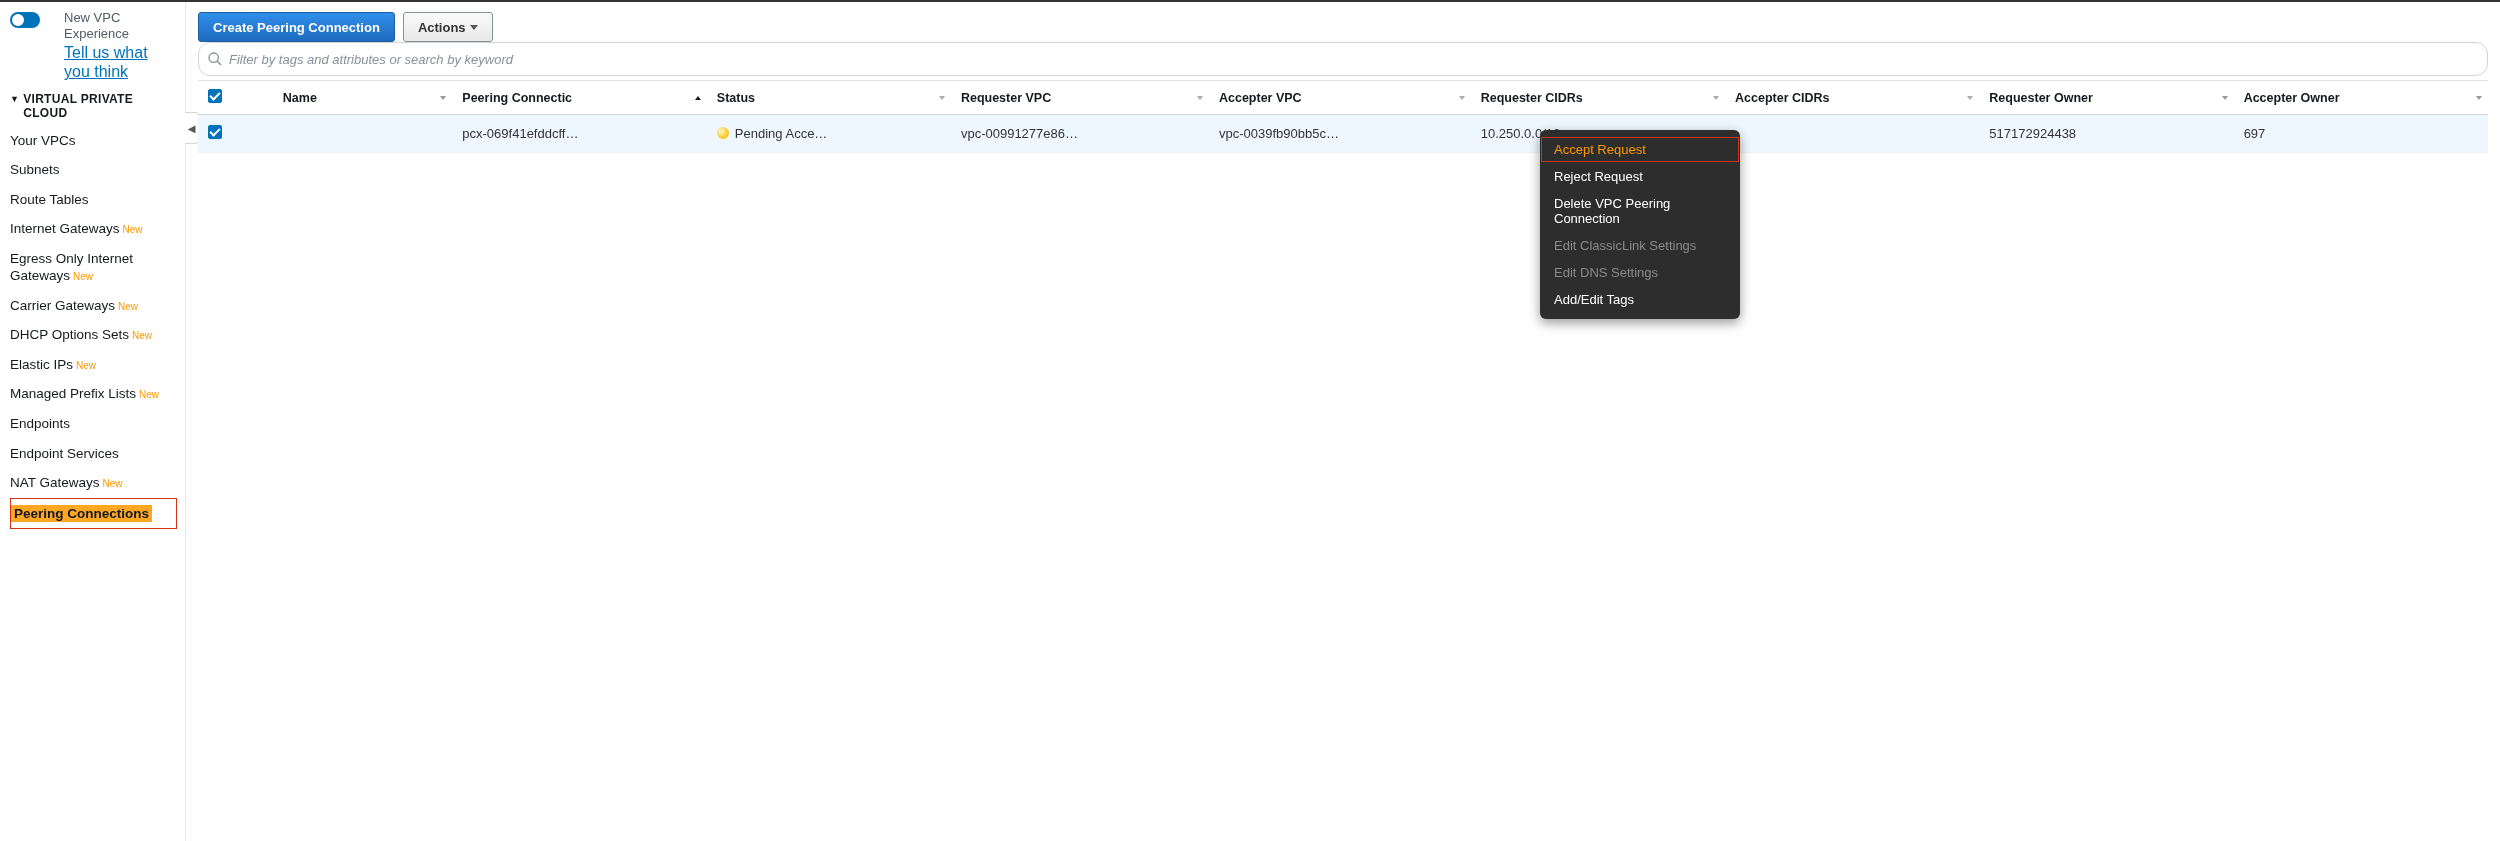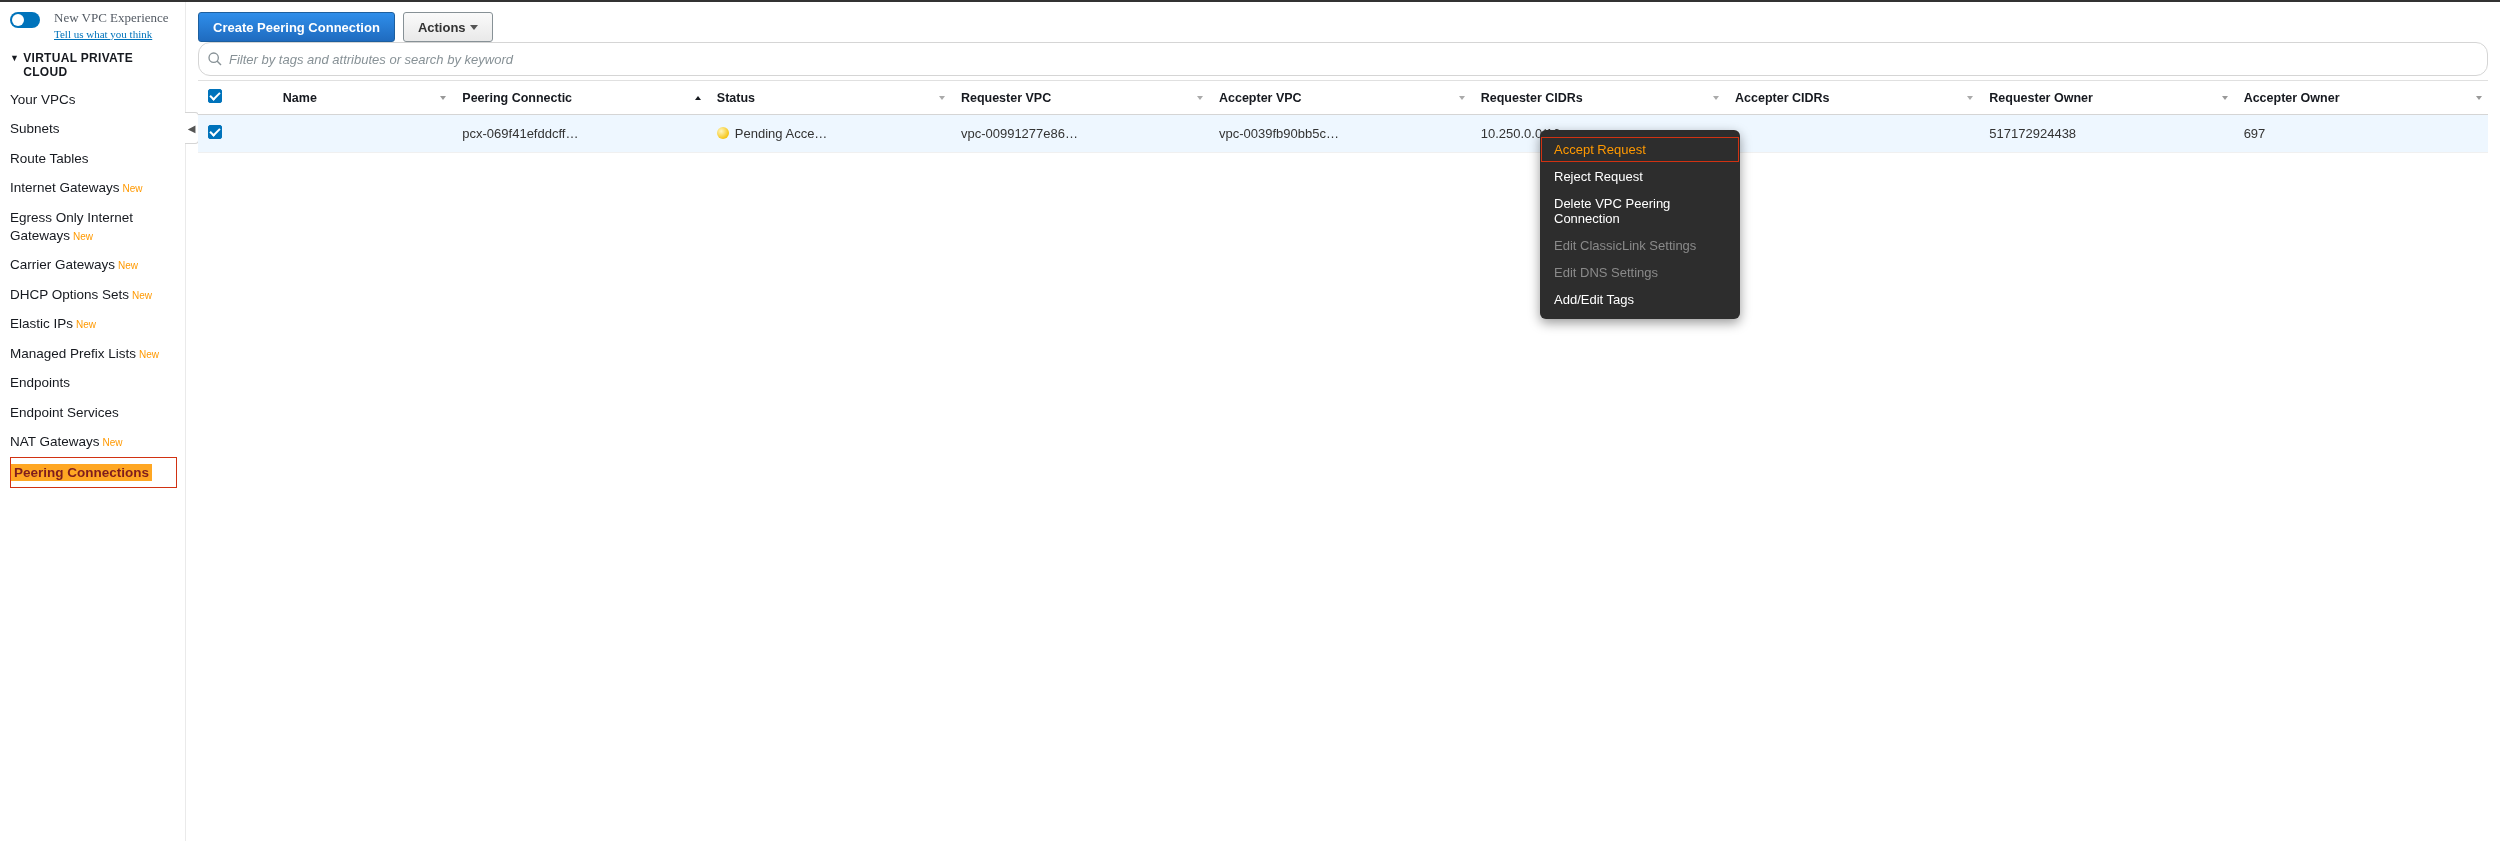--- a/index.html
+++ b/index.html
@@ -1,30 +1,30 @@
 <!DOCTYPE html>
 <html><head>
   <meta charset="utf-8">
   <style>
     * { box-sizing: border-box; margin: 0; padding: 0; }
     body { font-family: "Amazon Ember", "Helvetica Neue", Arial, sans-serif; font-size: 13px; color: #16191f; background: #fff; }
     .layout { display: flex; height: 841px; width: 2500px; border-top: 2px solid #333; }
     .sidebar { width: 186px; flex: 0 0 186px; padding: 8px 8px 8px 10px; border-right: 1px solid #eaeaea; position: relative; }
     .collapse-tab { position:absolute; right:-14px; top:110px; width:14px; height:32px; background:#fff; border:1px solid #d5d5d5; border-left:none; border-radius:0 4px 4px 0; display:flex; align-items:center; justify-content:center; font-size:10px; color:#555; cursor:pointer;}
-    .new-exp { display:flex; align-items:flex-start; gap:14px; margin-bottom:10px;font-family:Liberation Serif, serif; }
+    .new-exp { display:flex; align-items:flex-start; gap:24px; margin-bottom:10px; }
     .toggle { width:30px; height:16px; background:#0073bb; border-radius:10px; position:relative; flex:0 0 30px; margin-top:2px; }
     .toggle::after { content:""; position:absolute; left:2px; top:2px; width:12px; height:12px; background:#fff; border-radius:50%; }
     .new-exp-text { color:#545b64; font-size:13px; line-height:1.2; }
-    .new-exp-link { color:#0073bb; font-size:11px; display:block; margin-top:2px; }
+    .new-exp-link { color:#0073bb; font-size:16px; display:block; margin-top:2px; }
     .section-header { display:flex; align-items:flex-start; gap:4px; font-weight:bold; color:#16191f; font-size:12px; letter-spacing:0.3px; margin:10px 0 6px; }
     .section-caret { font-size:9px; margin-top:2px; }
     .nav-list { list-style:none; }
     .nav-item { padding:6px 0; color:#16191f; font-size:13.5px; line-height:1.3; cursor:pointer; }
     .nav-item.active { background:#fff; }
-    .nav-item.active .nav-label-wrap { background:#ffa723; color:#7f1d1d; font-weight:bold; padding:1px 3px; }
+    .nav-item.active .nav-label-wrap { background:#ffa723; color:#0f172a; font-weight:bold; padding:1px 3px; }
     .nav-item.highlighted { border:1px solid #d13212; }
     .new-badge { color:#ff9900; font-size:10px; font-weight:normal; margin-left:3px; }
 
     .main { flex:1; padding:10px 12px 0 12px; position:relative; }
     .toolbar { display:flex; gap:8px; }
     .btn { height:30px; padding:0 14px; border-radius:3px; border:1px solid #879196; background:linear-gradient(#fafafa,#e9e9e9); font-size:13px; font-weight:bold; color:#333; cursor:pointer; display:flex; align-items:center; gap:4px;}
     .btn.primary { background:linear-gradient(#2f8eea,#1f6bbf); border-color:#1d5f9e; color:#fff; }
     .caret-down { width:0; height:0; border-left:4px solid transparent; border-right:4px solid transparent; border-top:5px solid #555; }
 
     .filter-bar { border:1px solid #d5d5d5; border-radius:12px; height:34px; display:flex; align-items:center; padding:0 8px; margin-bottom:4px; }

